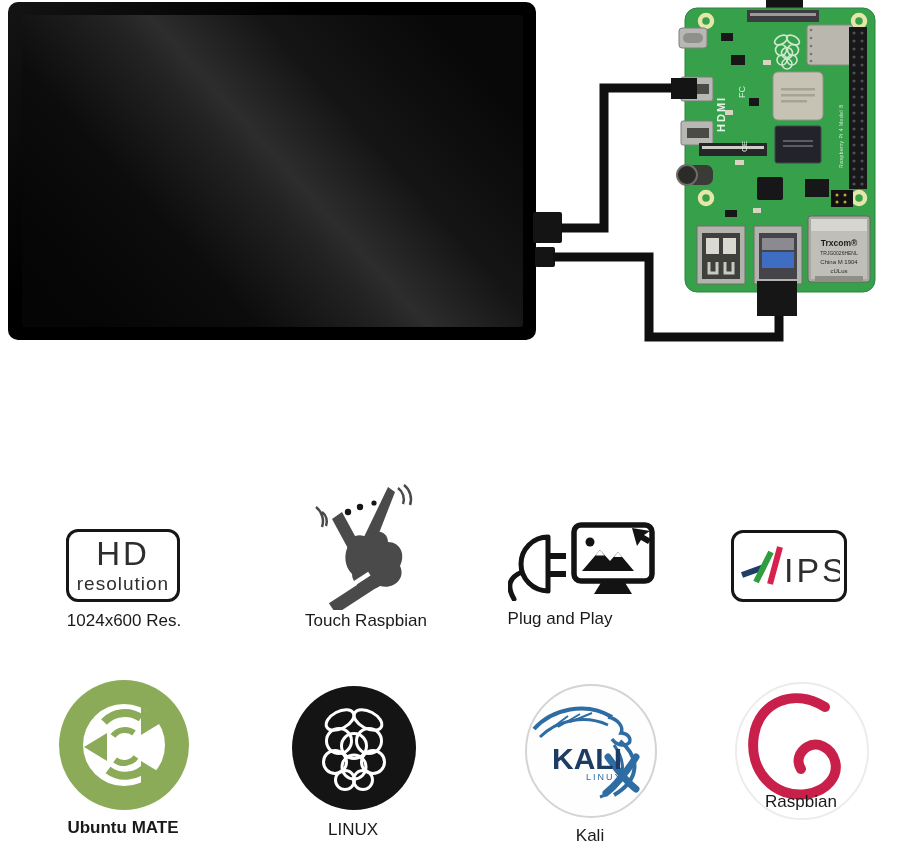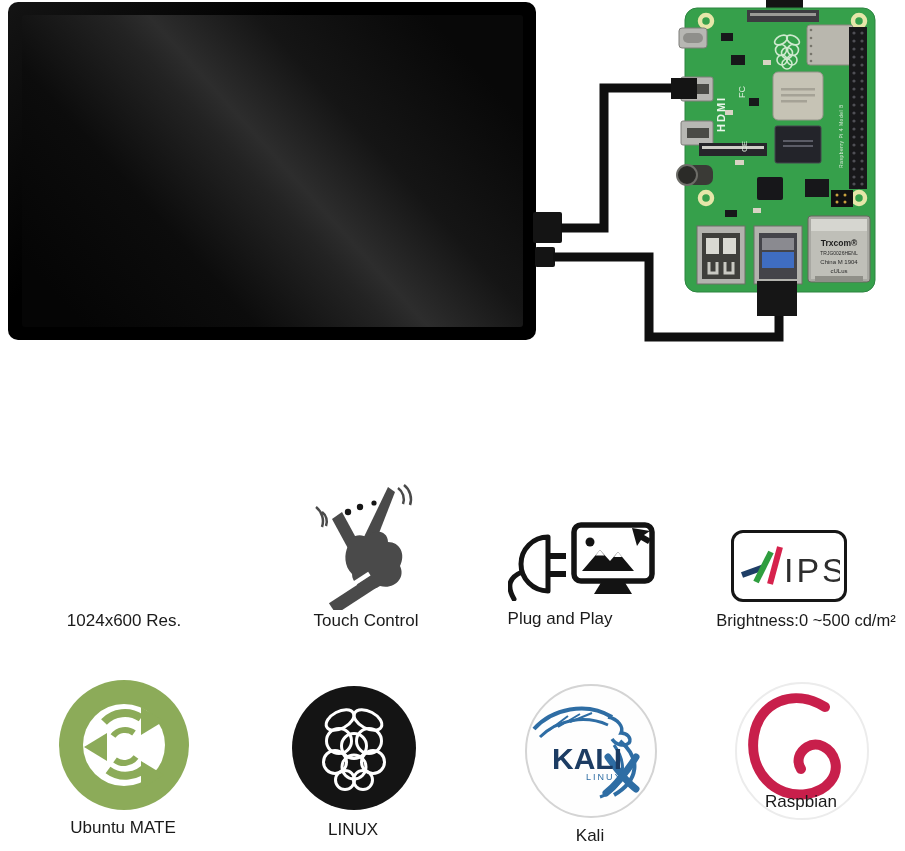--- a/index.html
+++ b/index.html
@@ -17,21 +17,21 @@
   #badge-hd{left:66px;top:529px;width:108px;height:67px;}
   #badge-hd .t1{font-size:33px;letter-spacing:3px;color:#2e2e2e;line-height:1;}
   #badge-hd .t2{font-size:19px;letter-spacing:1px;color:#2e2e2e;margin-top:3px;}
   #badge-ips{left:731px;top:530px;width:110px;height:66px;}
   
   .cap{position:absolute;text-align:center;font-size:17px;color:#1a1a1a;white-space:nowrap;}
   #cap-hd{left:48px;top:611px;width:152px;}
   #cap-touch{left:290px;top:611px;width:152px;}
   #cap-plug{left:484px;top:609px;width:152px;}
   #cap-ips{left:707px;top:611px;width:198px;font-size:16.5px;}
-  #cap-ubuntu{left:47px;top:818px;width:152px;}
+  #cap-ubuntu{left:47px;top:818px;width:152px;font-weight:bold;}
   #cap-noobs{left:277px;top:820px;width:152px;}
   #cap-kali{left:514px;top:826px;width:152px;}
   #cap-raspbian{left:725px;top:792px;width:152px;}
 </style>
 </head>
 <body>
 
 <div class="page">
 
   <div class="display">
@@ -195,20 +195,24 @@
       <text x="174" y="246" text-anchor="middle" font-size="8.5" font-weight="bold" fill="#1c1c1c">Trxcom®</text>
       <text x="174" y="255" text-anchor="middle" font-size="5" fill="#2a2a2a">TRJG0026HENL</text>
       <text x="174" y="264" text-anchor="middle" font-size="6" fill="#2a2a2a">China M 1904</text>
       <text x="174" y="273" text-anchor="middle" font-size="6" fill="#2a2a2a">cULus</text>
     </g>
 
     <rect x="6" y="78" width="26" height="21" fill="#141414"></rect>
     <rect x="92" y="281" width="40" height="35" fill="#161616"></rect>
   </svg>
 
+  <div class="badge" id="badge-hd">
+    <div class="t1">HD</div>
+    <div class="t2">resolution</div>
+  </div>
   <div class="cap" id="cap-hd">1024x600 Res.</div>
 
   <svg class="abs" style="left:314px;top:484px" width="104" height="126" viewBox="0 0 104 126">
     <g fill="#161616">
       <circle cx="34" cy="28" r="3.2"></circle>
         <circle cx="46" cy="23" r="3.2"></circle>
         <circle cx="60" cy="19" r="2.6"></circle>
     </g>
     <g fill="none" stroke="#4a4a4a" stroke-width="2.5">
       <path d="M8,28 a12,12 0 0 1 4,14"></path>
@@ -219,21 +223,21 @@
     <g fill="#4a4a4a">
       <path d="M74,3 L81,8 L60,62 L49,55 Z"></path>
       <path d="M18,35 L28,28 L47,63 L37,70 Z"></path>
       <path d="M34,62 C34,52 46,48 54,54 C58,44 74,46 74,58 C86,58 92,70 86,82 C92,94 80,106 66,102 C54,110 38,102 38,90 C30,82 30,70 34,62 Z"></path>
     </g>
     <g transform="rotate(-33 40 110)">
       <rect x="14" y="99" width="50" height="4.5" fill="#ffffff"></rect>
       <rect x="14" y="104" width="50" height="13" fill="#4a4a4a"></rect>
     </g>
   </svg>
-  <div class="cap" id="cap-touch">Touch Control</div>
+  <div class="cap" id="cap-touch">Touch Raspbian</div>
 
   <svg class="abs" style="left:508px;top:519px" width="150" height="82" viewBox="0 0 150 82">
     <path d="M6,80 C-2,66 2,58 14,53" fill="none" stroke="#131313" stroke-width="5" stroke-linecap="round"></path>
     <path d="M40,18 A26,26 0 0 0 40,72 L40,18 Z" fill="#ffffff" stroke="#131313" stroke-width="5" stroke-linejoin="round"></path>
     <rect x="42" y="34" width="16" height="6" fill="#131313"></rect>
     <rect x="42" y="52" width="16" height="6" fill="#131313"></rect>
     <g transform="translate(66,2)">
       <rect x="0" y="4" width="78" height="56" rx="7" fill="#ffffff" stroke="#131313" stroke-width="5.5"></rect>
       <circle cx="16" cy="21" r="4.5" fill="#131313"></circle>
       <path d="M8,50 L26,29 L36,40 L44,31 L60,50 Z" fill="#131313"></path>
@@ -245,21 +249,20 @@
   <div class="cap" id="cap-plug">Plug and Play</div>
 
   <div class="badge" id="badge-ips">
     <svg width="102" height="58" viewBox="0 0 102 58">
       <line x1="4" y1="38" x2="26" y2="30" stroke="#1e3e66" stroke-width="6"></line>
       <line x1="18" y1="45" x2="33" y2="15" stroke="#2f9e3f" stroke-width="6"></line>
       <line x1="32" y1="47" x2="42" y2="10" stroke="#d6224c" stroke-width="6"></line>
       <text x="46" y="45" font-size="34" letter-spacing="3" fill="#2e2e2e">IPS</text>
     </svg>
   </div>
-  <div class="cap" id="cap-ips">Brightness:0 ~500 cd/m²</div>
 
   <svg class="abs" style="left:56px;top:676px" width="136" height="138" viewBox="0 0 136 138">
     <circle cx="68" cy="69" r="65" fill="#8cab59"></circle>
     <circle cx="68" cy="69" r="41" fill="#ffffff"></circle>
     <g fill="none" stroke="#8cab59">
       <path d="M48,46 A29,29 0 0 1 85,42" stroke-width="8"></path>
       <path d="M91,90 A29,29 0 0 1 52,94" stroke-width="8"></path>
       <path d="M57,60 A15,15 0 0 1 78,57" stroke-width="6"></path>
       <path d="M80,81 A15,15 0 0 1 59,84" stroke-width="6"></path>
     </g>

